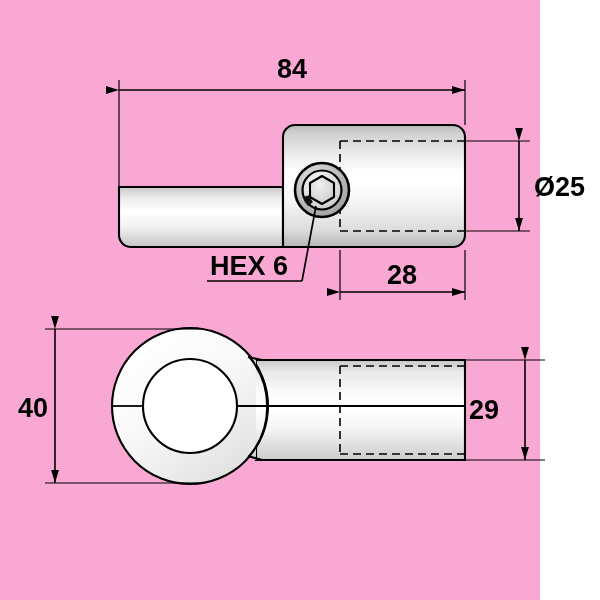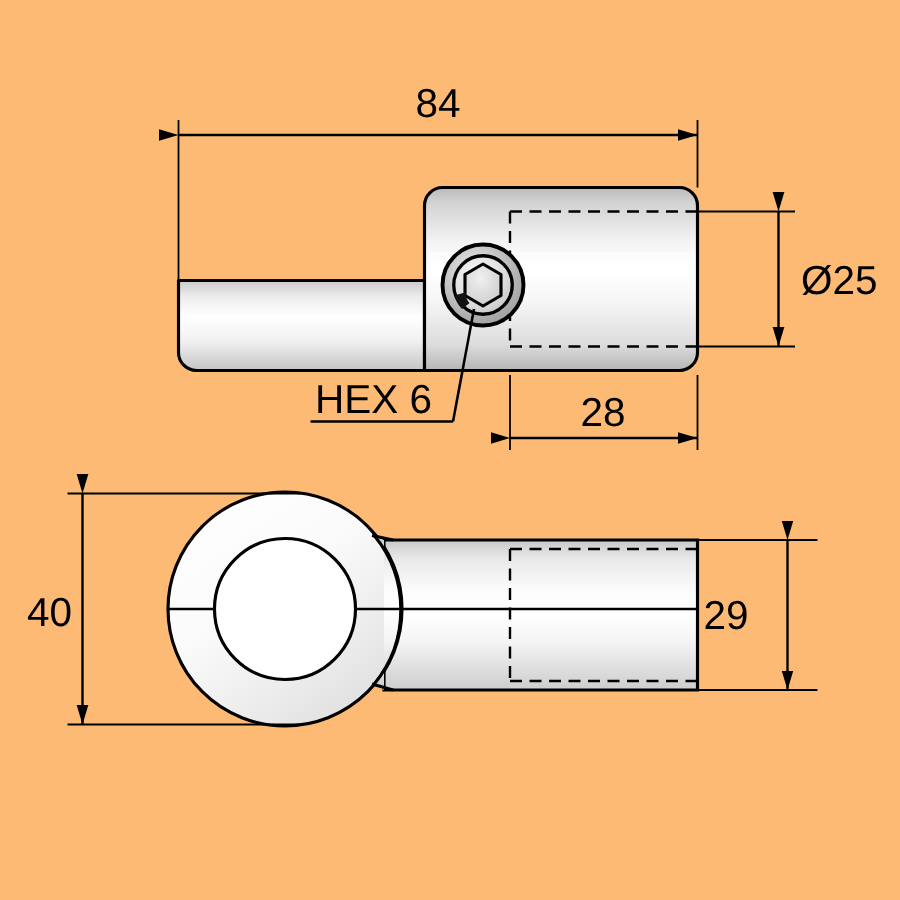--- a/index.html
+++ b/index.html
@@ -1,18 +1,18 @@
 <!DOCTYPE html>
 <html><head>
 <meta charset="utf-8">
 <style>
   html,body{margin:0;padding:0;background:#ffffff;}
   body{width:600px;height:600px;overflow:hidden;
        font-family:"Liberation Sans","DejaVu Sans",sans-serif;}
-  #stage{position:relative;width:600px;height:600px;background:#fdba74;}
+  #stage{position:relative;width:540px;height:600px;background:#f9a8d4;font-weight:bold;}
   svg{display:block;}
   .dimtext{font-family:"Liberation Sans","DejaVu Sans",sans-serif;
            font-size:27px;fill:#000;}
 </style>
 </head>
 <body>
 
 <div id="stage">
 <svg width="600" height="600" viewBox="0 0 600 600">
 

